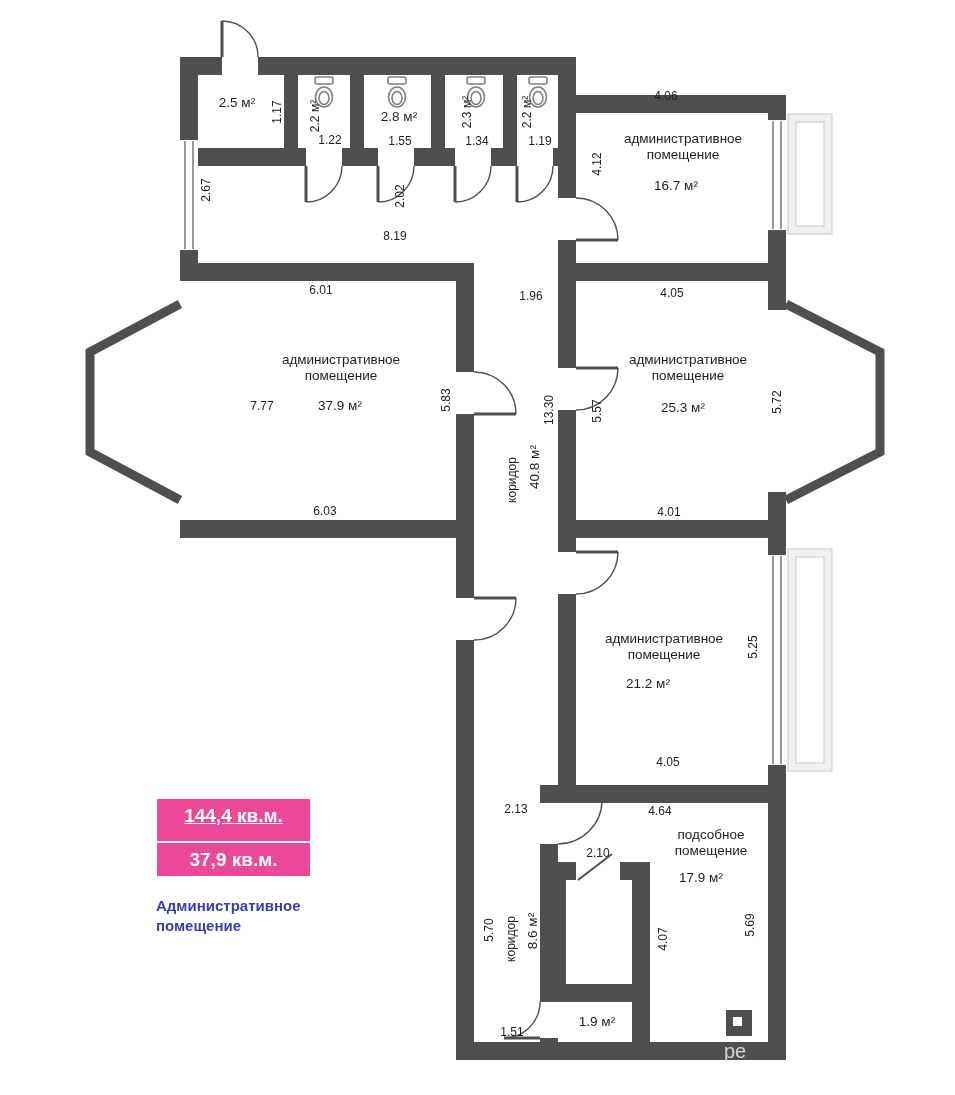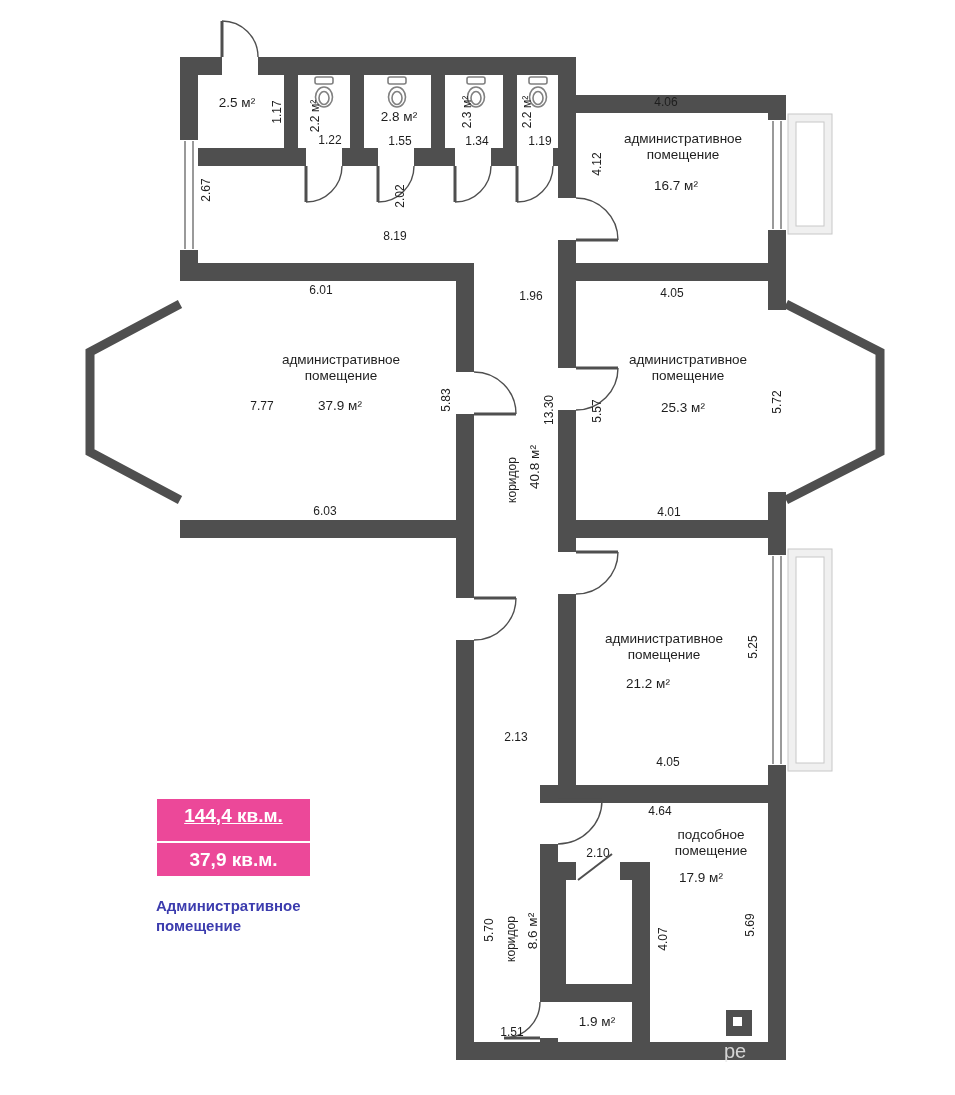--- a/index.html
+++ b/index.html
@@ -193,21 +193,21 @@
 
   <div class="lbl vlbl" style="left:315px;top:116px">2.2 м²</div>
   <div class="lbl" style="left:330px;top:140px">1.22</div>
   <div class="lbl area" style="left:399px;top:117px">2.8 м²</div>
   <div class="lbl" style="left:400px;top:141px">1.55</div>
   <div class="lbl vlbl" style="left:467px;top:112px">2.3 м²</div>
   <div class="lbl" style="left:477px;top:141px">1.34</div>
   <div class="lbl vlbl" style="left:527px;top:112px">2.2 м²</div>
   <div class="lbl" style="left:540px;top:141px">1.19</div>
 
-  <div class="lbl" style="left:666px;top:102px">4.06</div>
+  <div class="lbl" style="left:666px;top:96px">4.06</div>
   <div class="lbl vlbl" style="left:597px;top:164px">4.12</div>
   <div class="lbl rn" style="left:683px;top:147px;width:170px">административное помещение</div>
   <div class="lbl area" style="left:676px;top:186px">16.7 м²</div>
 
   <div class="lbl vlbl" style="left:206px;top:190px">2.67</div>
   <div class="lbl vlbl" style="left:400px;top:196px">2.02</div>
   <div class="lbl" style="left:395px;top:236px">8.19</div>
 
   <div class="lbl" style="left:321px;top:290px">6.01</div>
   <div class="lbl" style="left:531px;top:296px">1.96</div>
@@ -226,21 +226,21 @@
 
   <div class="lbl" style="left:325px;top:511px">6.03</div>
   <div class="lbl vlbl" style="left:512px;top:480px">коридор</div>
   <div class="lbl vlbl area" style="left:535px;top:467px">40.8 м²</div>
   <div class="lbl" style="left:669px;top:512px">4.01</div>
 
   <div class="lbl rn" style="left:664px;top:647px;width:170px">административное помещение</div>
   <div class="lbl area" style="left:648px;top:684px">21.2 м²</div>
   <div class="lbl vlbl" style="left:753px;top:647px">5.25</div>
 
-  <div class="lbl" style="left:516px;top:737px">2.13</div>
+  <div class="lbl" style="left:516px;top:809px">2.13</div>
   <div class="lbl" style="left:668px;top:762px">4.05</div>
 
   <div class="lbl" style="left:660px;top:811px">4.64</div>
   <div class="lbl rn" style="left:711px;top:843px;width:115px">подсобное помещение</div>
   <div class="lbl area" style="left:701px;top:878px">17.9 м²</div>
   <div class="lbl" style="left:598px;top:853px">2.10</div>
 
   <div class="lbl vlbl" style="left:489px;top:930px">5.70</div>
   <div class="lbl vlbl" style="left:511px;top:939px">коридор</div>
   <div class="lbl vlbl area" style="left:533px;top:931px">8.6 м²</div>

